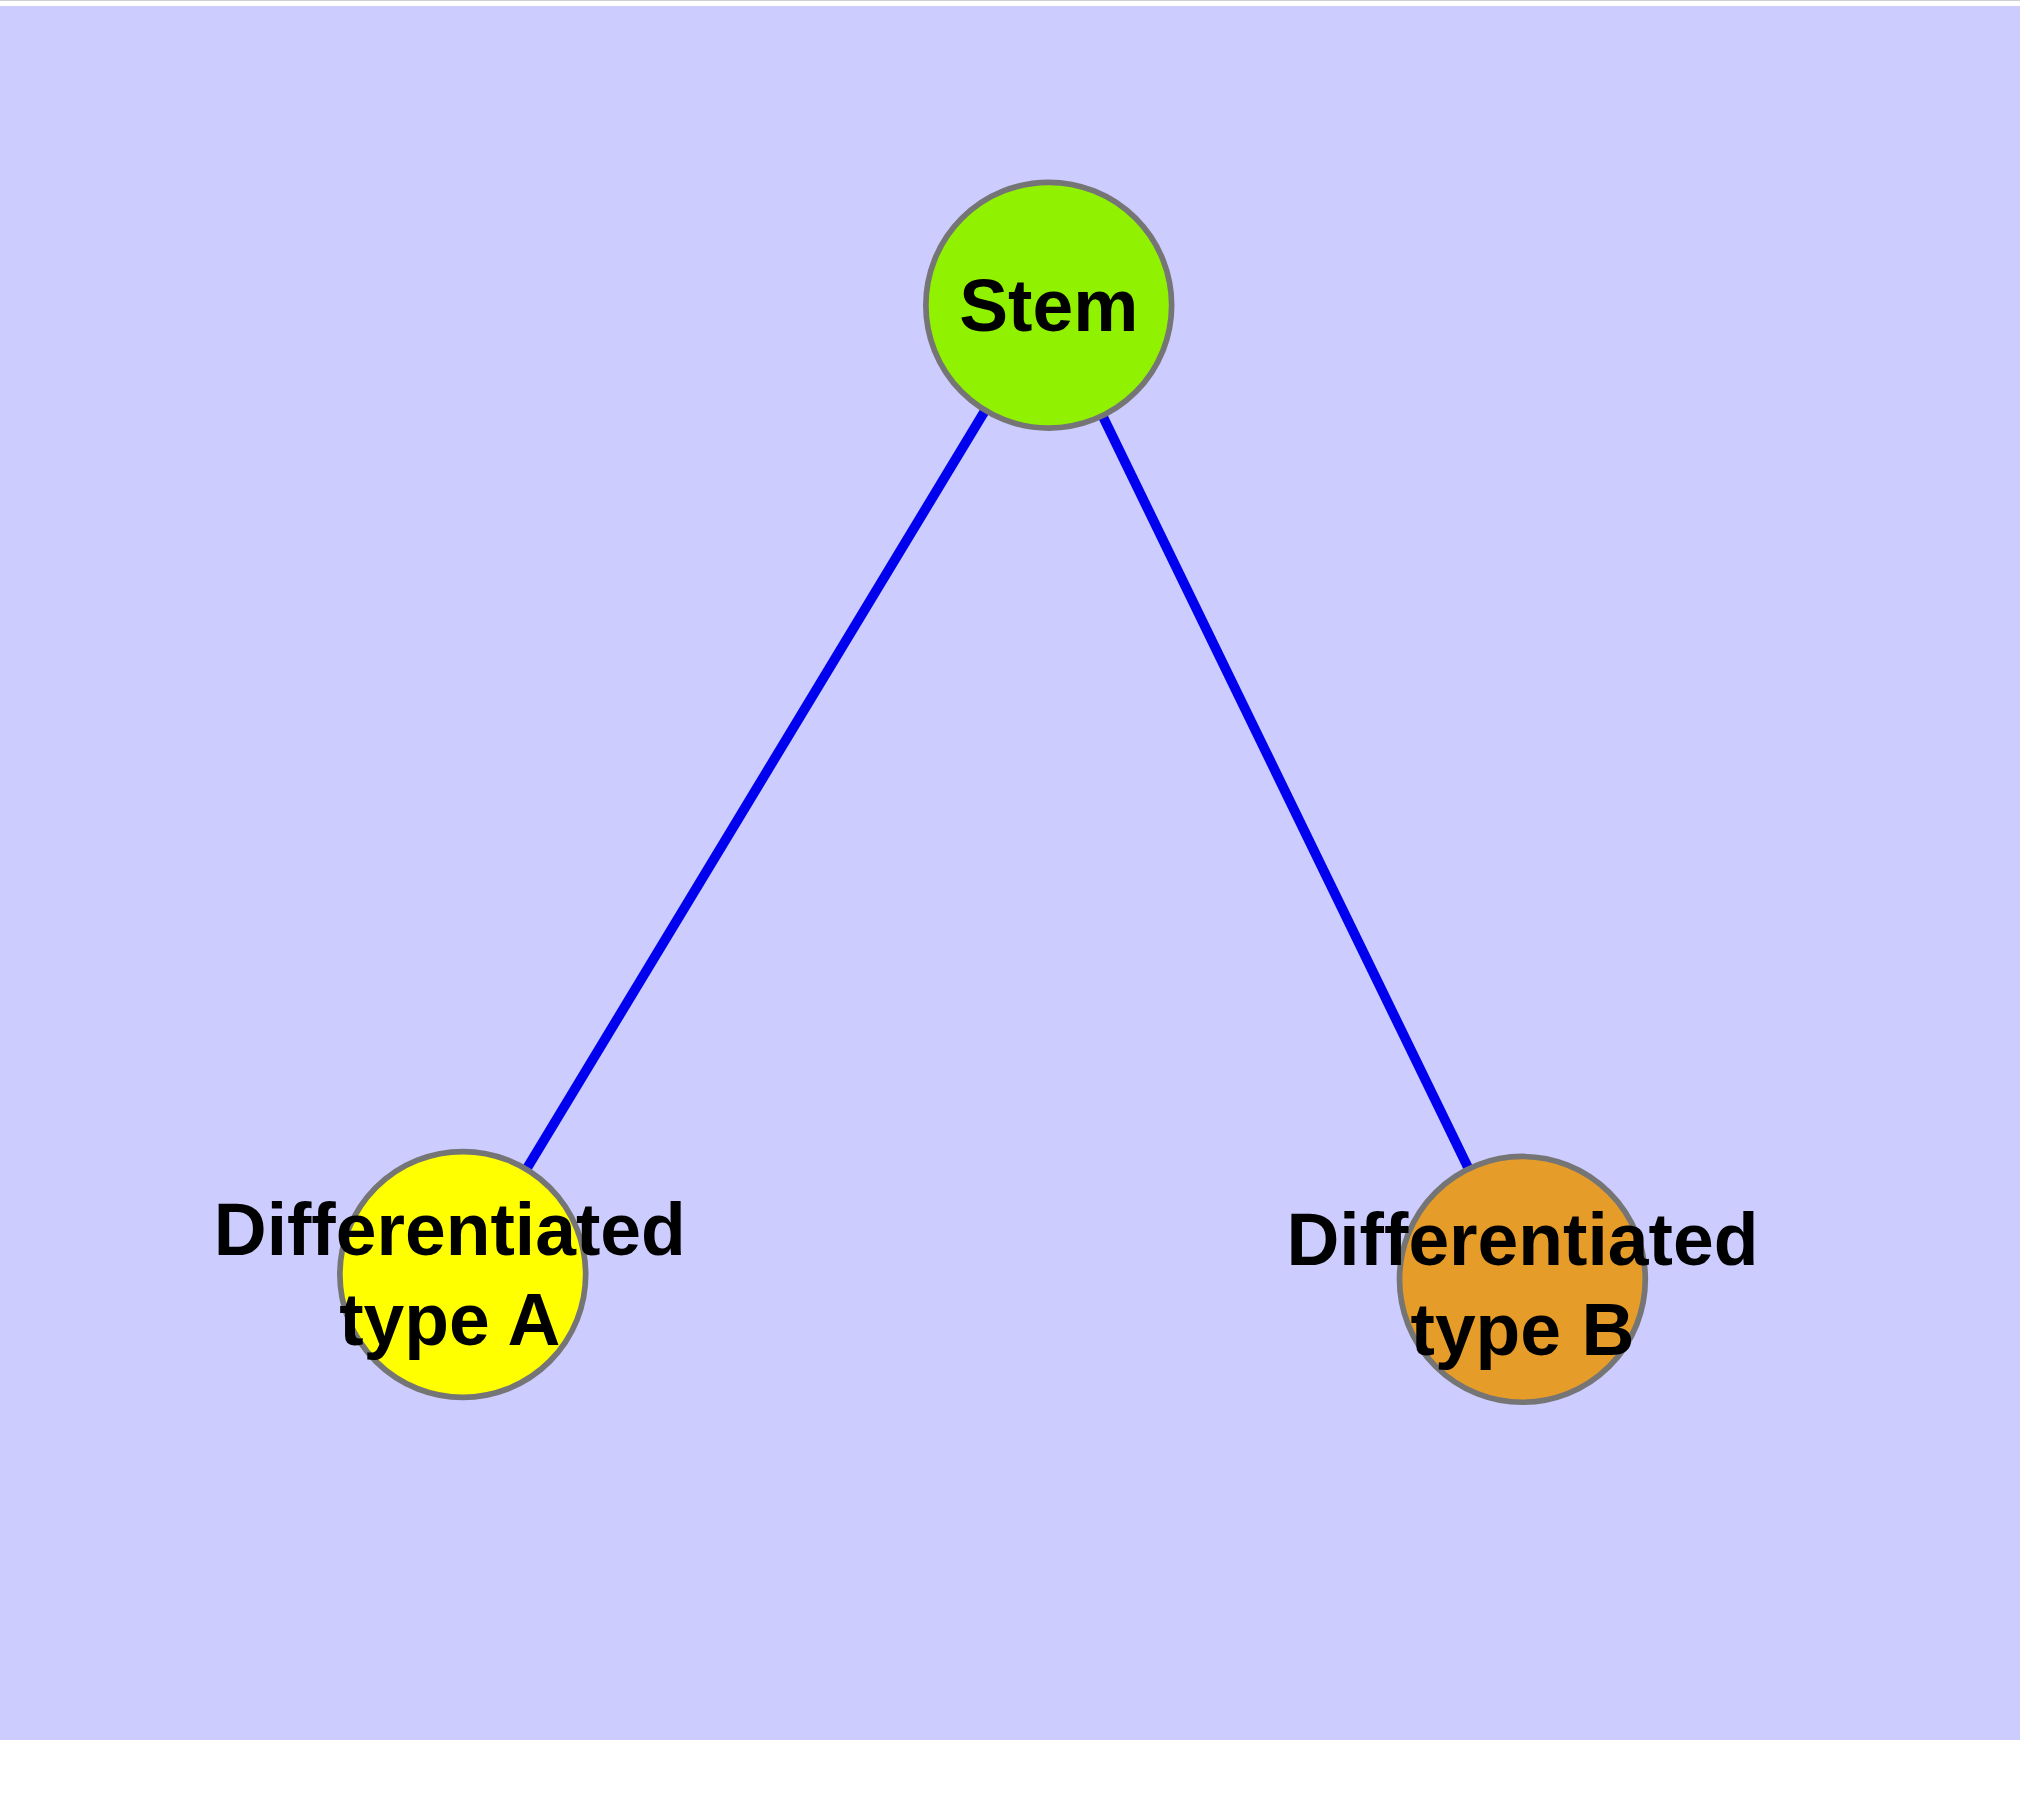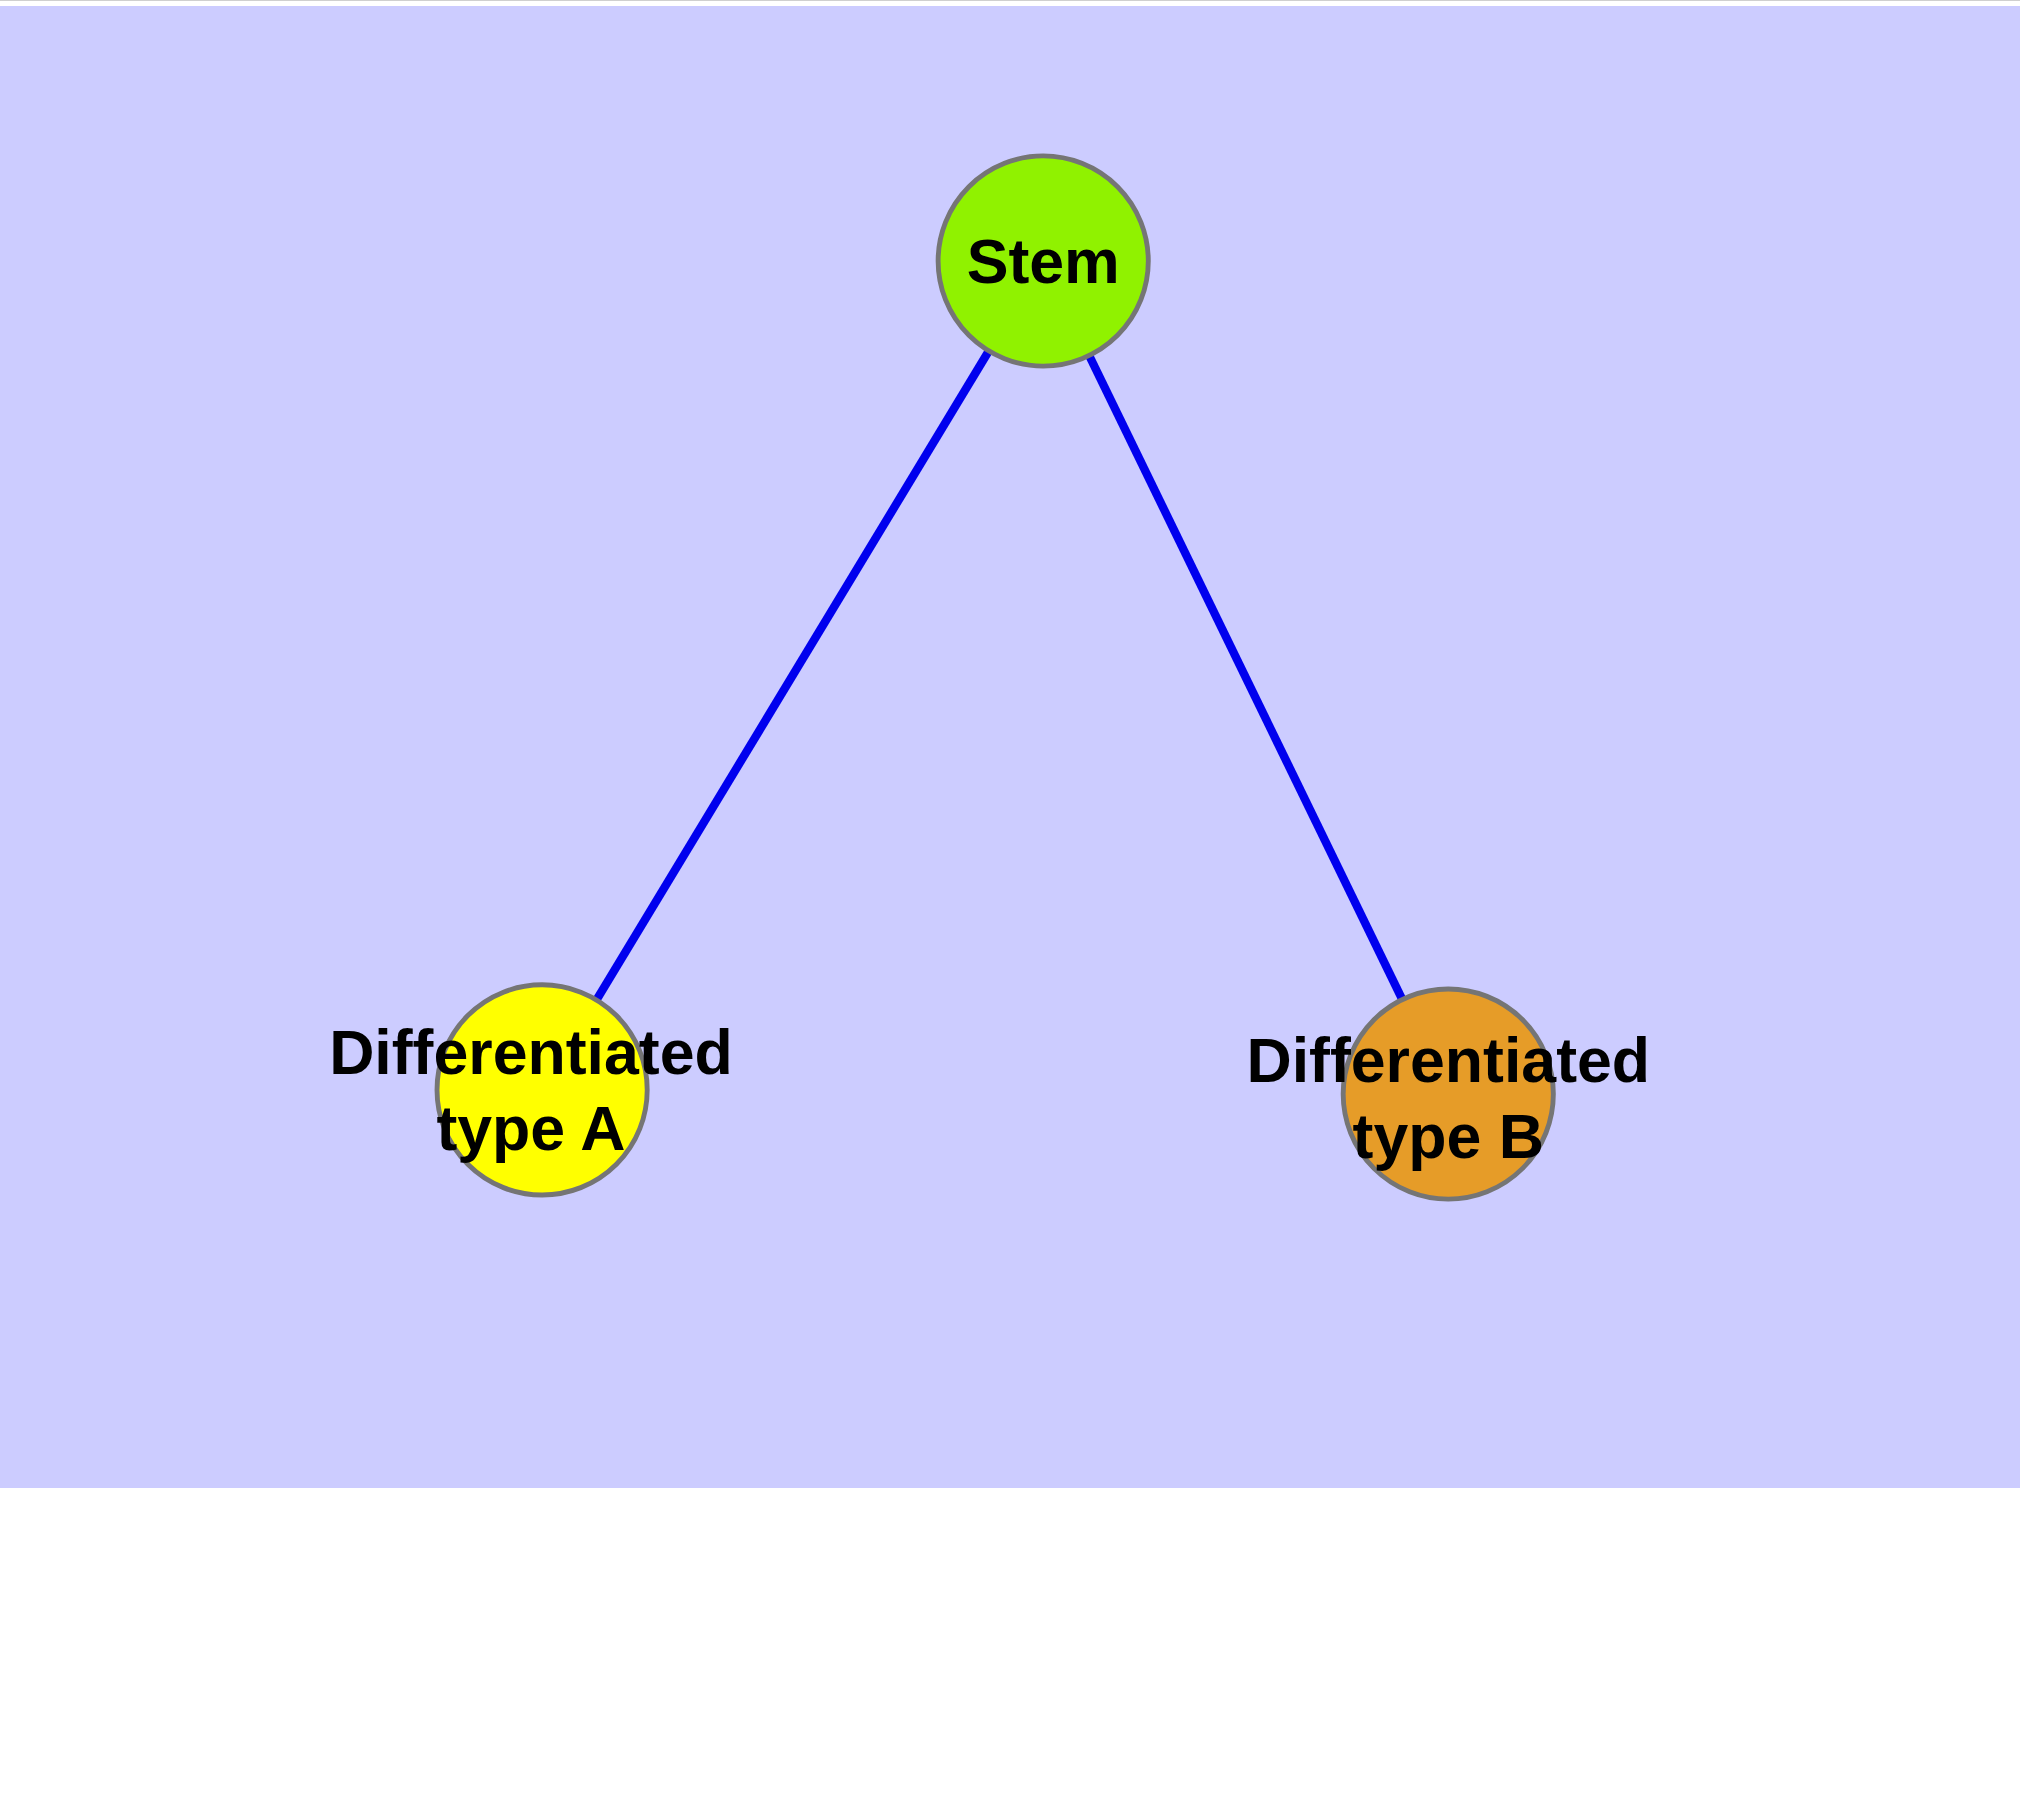--- a/index.html
+++ b/index.html
@@ -3,21 +3,21 @@
 <meta charset="utf-8">
 <style>
   html, body {
     margin: 0;
     padding: 0;
     background: #ffffff;
   }
   #canvas {
     position: relative;
     width: 2021px;
-    height: 1488px;
+    height: 1740px;
     overflow: hidden;
     
   }
   #top-strip {
     position: absolute;
     top: 0;
     left: 0;
     width: 100%;
     height: 6px;
     background: #ffffff;

